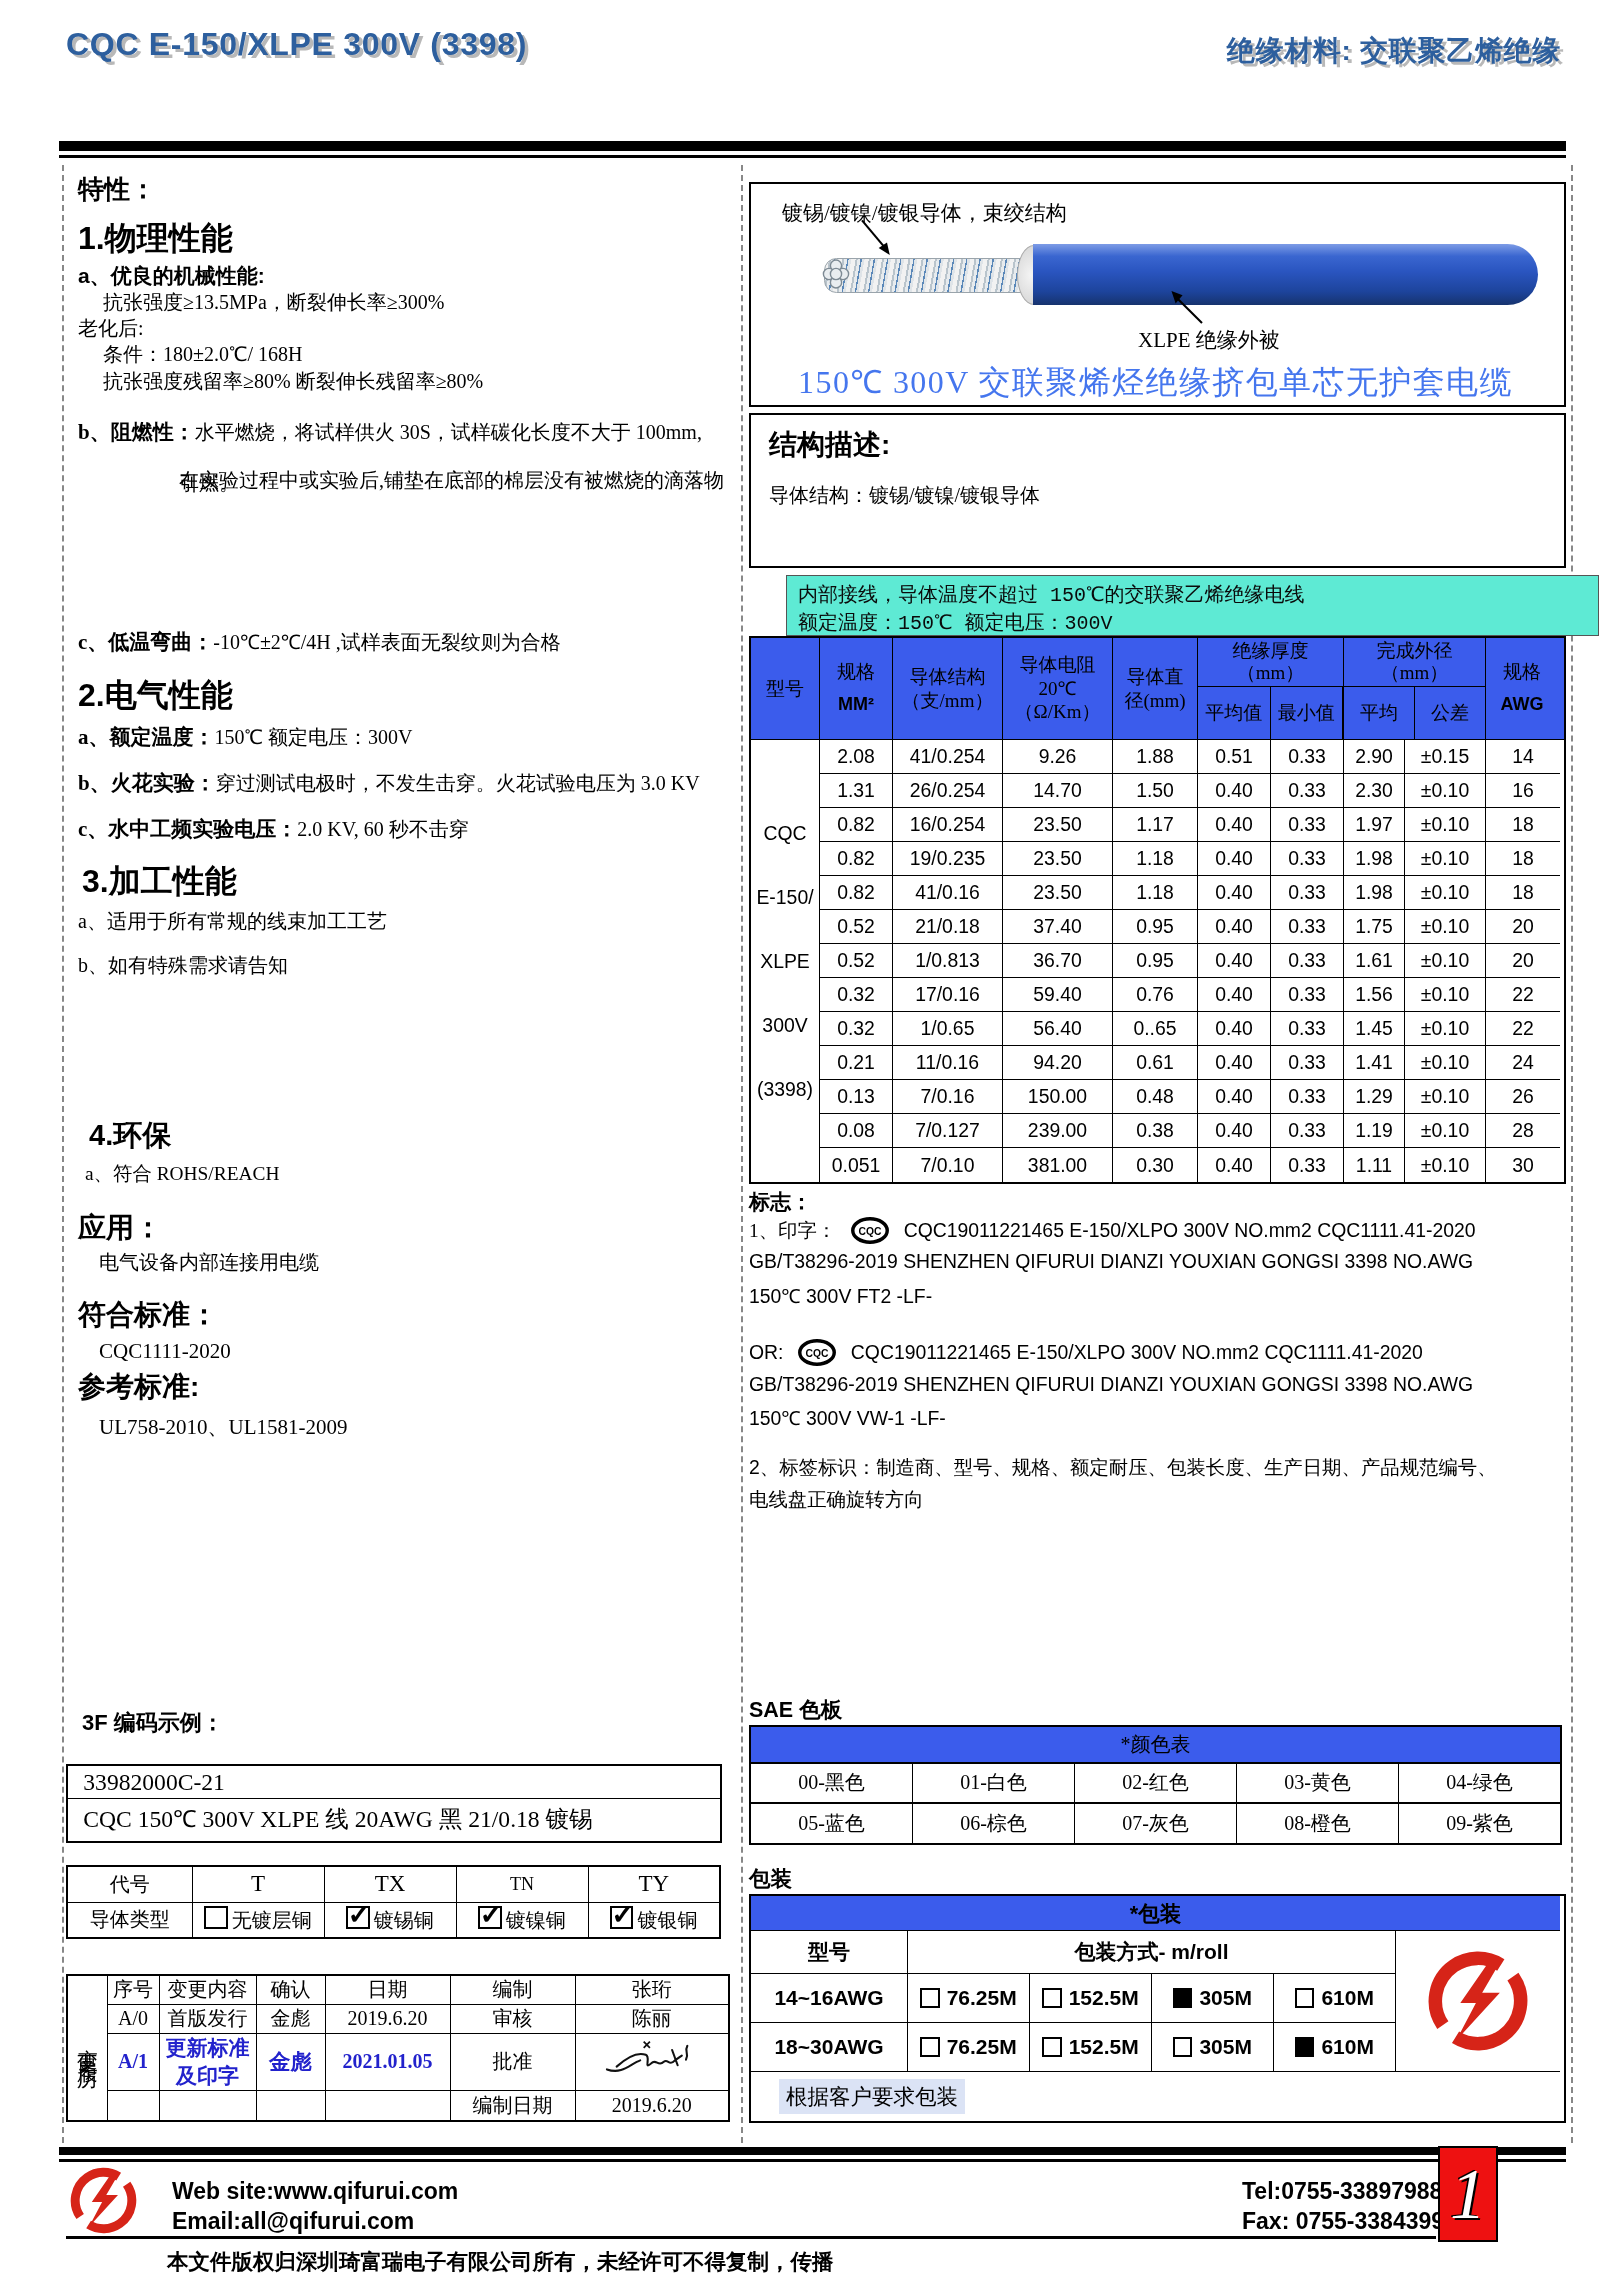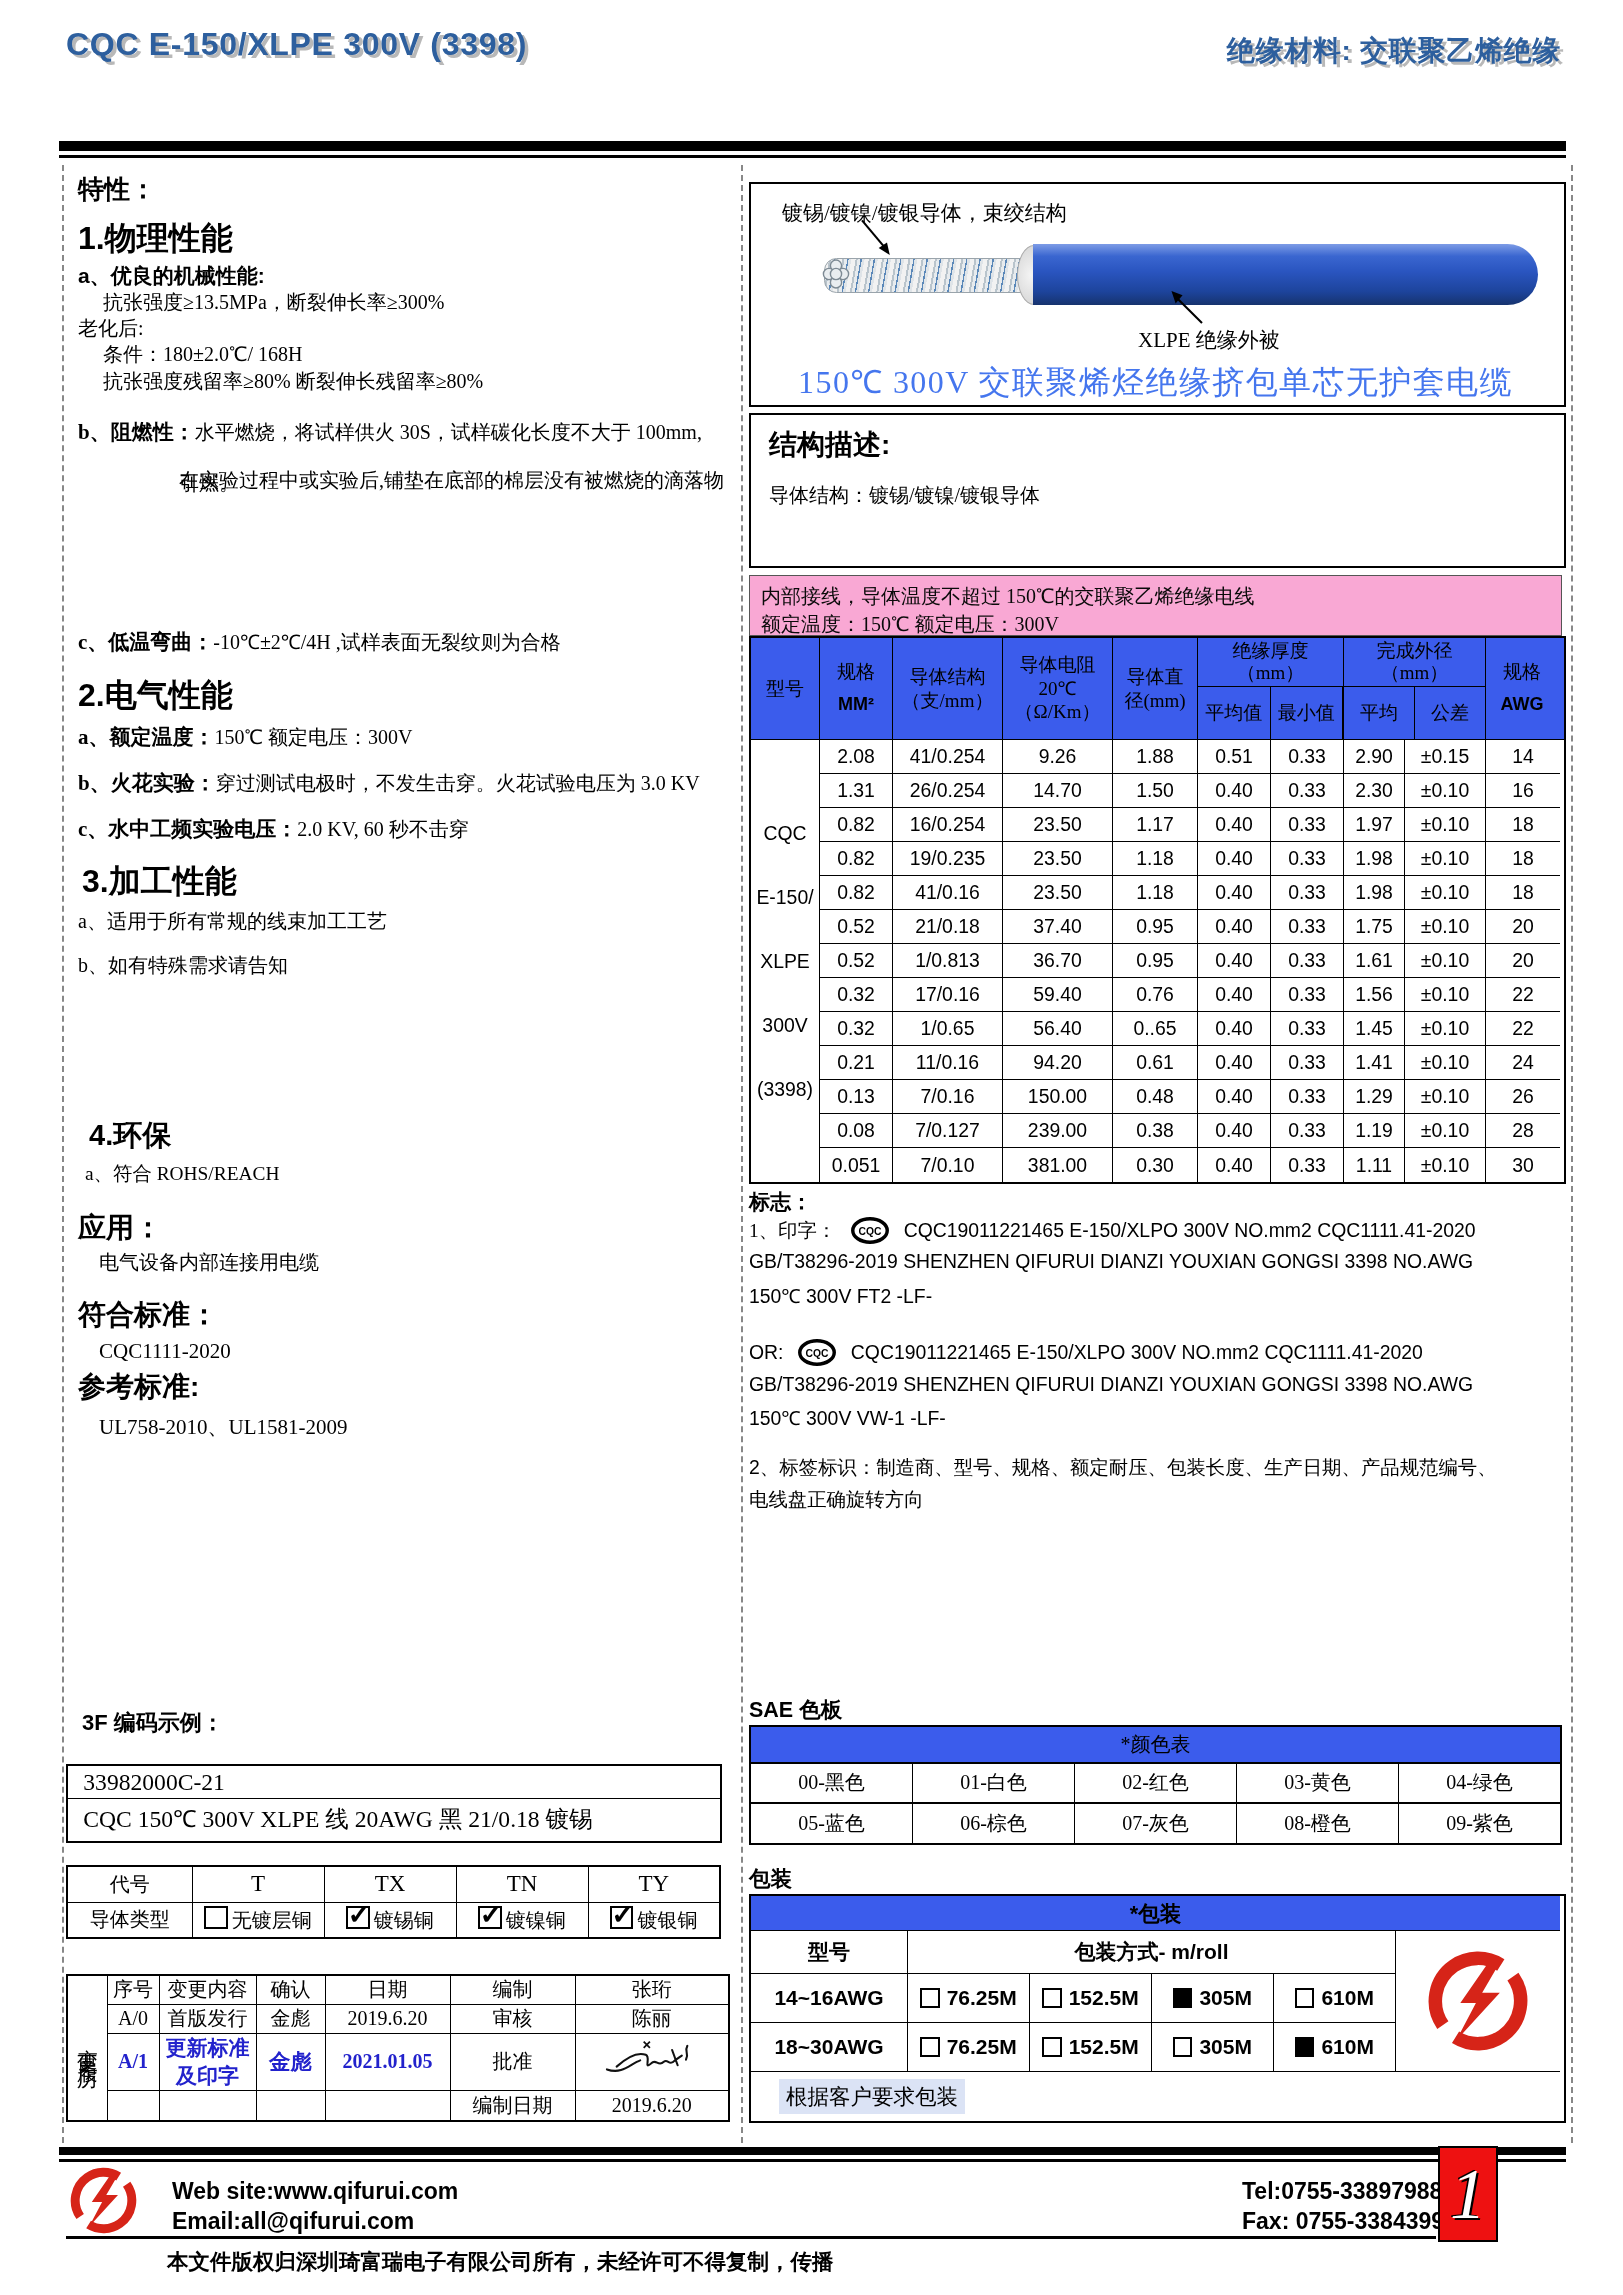--- a/index.html
+++ b/index.html
@@ -21,22 +21,22 @@
   .frame{border:2.1px solid #000;background:#fff;}
   .cable-label{font-size:21px;font-family:"Liberation Serif",serif;white-space:nowrap;}
   .conductor{background:repeating-linear-gradient(100deg,#f2f2f2 0 4.2px,#b9c4cc 4.2px 6.2px,#e7ebee 6.2px 9px,#5a87b8 9px 10.4px,#dfe4e8 10.4px 13px);
              border:0.7px solid #9aa4ab;border-radius:12.5px 0 0 12.5px;}
   .xlpe-end{background:radial-gradient(ellipse at 40% 50%,#f4f4f4 0%,#d9d9d9 70%,#bfbfbf 100%);
             border:0.7px solid #aaa;border-radius:50%;}
   .jacket{background:linear-gradient(180deg,#7d9ce6 0%,#3a66d0 20%,#2a55c0 45%,#1d449c 78%,#16336e 100%);
           border-radius:0 30.5px 30.5px 0 / 0 50% 50% 0;}
   .blue-title{font-size:32px;color:#4576ee;letter-spacing:1.4px;text-align:center;white-space:nowrap;font-family:"Liberation Serif",serif;}
   
-  .banner{background:#f9a8d4;border:1.4px solid #555;font-family:Liberation Serif, serif;
-          font-size:20px;color:#0a0a0a;padding:5.6px 11px;line-height:28px;}
+  .banner{background:#5eead4;border:1.4px solid #555;font-family:Liberation Mono, monospace;
+          font-size:20px;color:#0a0a0a;padding:5.6px 11px;line-height:28px;margin-left:37px;}
   
   .spec{border:2.1px solid #000;background:#fff;}
   .spec *{box-sizing:border-box;}
   .spec-head{display:flex;height:101px;background:#3b5cec;}
   .spec-head .c{border-right:1.4px solid #000;display:flex;flex-direction:column;justify-content:center;
                 align-items:center;text-align:center;font-family:"Liberation Serif",serif;font-size:19px;line-height:23.6px;}
   .spec-head .unit{font-family:"Liberation Sans",sans-serif;font-weight:bold;font-size:18px;margin-top:9.7px;}
   .grp{display:flex;flex-direction:column;border-right:1.4px solid #000;}
   .grp-top{height:49px;border-bottom:1.4px solid #000;display:flex;flex-direction:column;justify-content:center;
            text-align:center;font-family:"Liberation Serif",serif;font-size:19px;line-height:22px;}
@@ -157,21 +157,21 @@
         <col style="width:132px">
         <col style="width:132px">
         <col style="width:132px">
         <col style="width:132px">
       </colgroup>
     <tbody>
         <tr style="height:36px;">
       <td>代号</td>
       <td style="font-size:23px;">T</td>
       <td style="font-size:23px;">TX</td>
-      <td style="font-size:23px;">TN</td>
+      <td style="font-size:18px;">TN</td>
       <td style="font-size:23px;">TY</td>
     </tr>
     <tr style="height:36px;">
       <td>导体类型</td>
       <td><span class="ckb cb-empty"></span><span>无镀层铜</span></td>
       <td><span class="ckb cb-filled"></span><span>镀锡铜</span></td>
       <td><span class="ckb cb-filled"></span><span>镀镍铜</span></td>
       <td><span class="ckb cb-filled"></span><span>镀银铜</span></td>
     </tr>
   </tbody>

